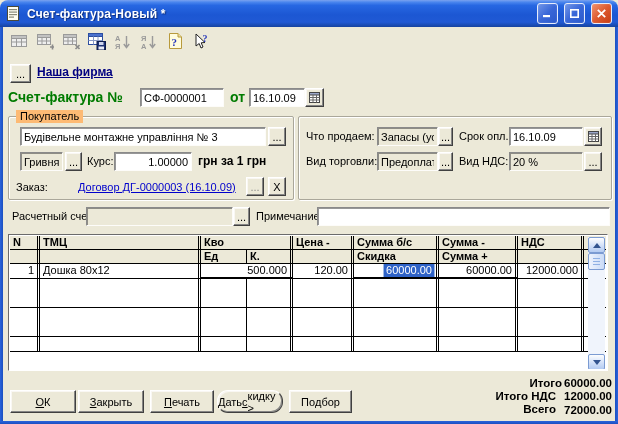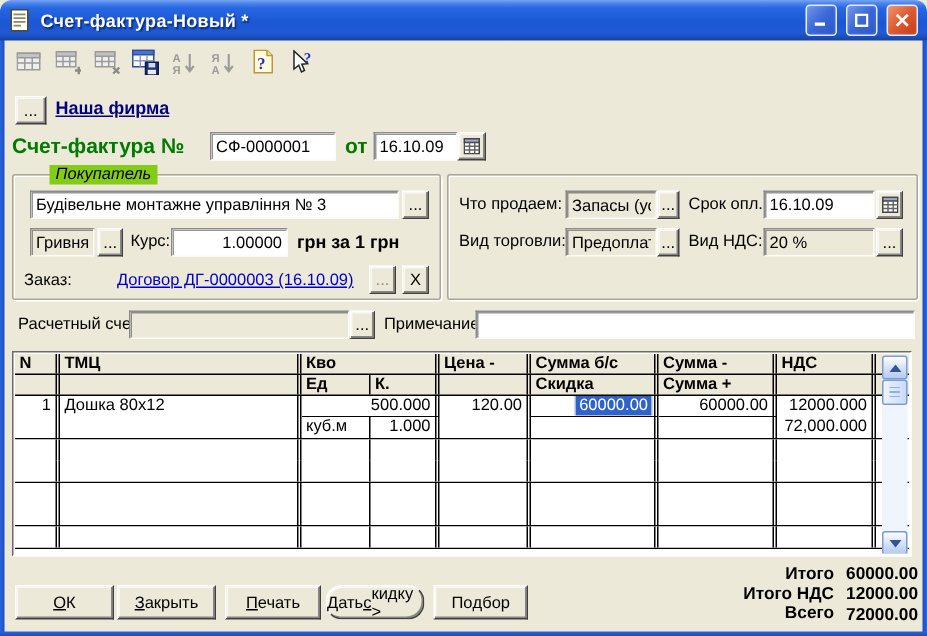--- a/index.html
+++ b/index.html
@@ -36,21 +36,21 @@
      font:11px "Liberation Sans",sans-serif;padding:4px 3px;color:#000;}
   .inp.gray{background:#ECE9D8;}
   .inp.rt{text-align:right;}
   .btn3{position:absolute;box-sizing:border-box;background:#ECE9D8;
      border:1px solid #404040;border-top-color:#fff;border-left-color:#fff;
      box-shadow:inset -1px -1px 0 #868686,inset 1px 1px 0 #f9f7f3;
      display:flex;align-items:center;justify-content:center;font:11px "Liberation Sans",sans-serif;cursor:pointer;}
   .btn3.dis{color:#8b8b8b;}
   .grp{position:absolute;border:1px solid #aaa79a;border-radius:2px;
      box-shadow:inset 1px 1px 0 #fff,1px 1px 0 #fff;}
-  .grptitle{position:absolute;top:-7px;left:24px;background:#84cc16;padding:0 4px;line-height:13px;font-style:italic;}
+  .grptitle{position:absolute;top:-7px;left:7px;background:#fdba74;padding:0 4px;line-height:13px;}
   
   .tbl{position:absolute;left:8px;top:234px;width:600px;height:137px;background:#fff;
      border:1px solid #6b6b6b;border-bottom-color:#fff;border-right-color:#fff;box-sizing:border-box;}
   .tblin{position:absolute;left:1px;top:1px;width:596px;height:133px;overflow:hidden;}
   .hrow,.brow{display:flex;}
   .hrow{height:13px;background:#ECE9D8;font-weight:bold;}
   .hd1{border-bottom:1px solid #000;}
   .hd2{border-bottom:1px solid #000;}
   .brow{height:14px;background:#fff;}
   .lrow{border-bottom:1px solid #000;}
@@ -294,30 +294,20 @@
           <div class="c cn num">1</div>
           <div class="c ct">Дошка 80x12</div>
           <div class="c ckv num ub">500.000</div>
           <div class="c cp num">120.00</div>
           <div class="c cb ub">
               <span class="sel">60000.00</span>
             </div>
           <div class="c cs num ub">60000.00</div>
           <div class="c cd num">12000.000</div>
         </div>
-        <div class="brow">
-          <div class="c cn"></div>
-          <div class="c ct"></div>
-          <div class="c ce">куб.м</div>
-          <div class="c ck num">1.000</div>
-          <div class="c cp"></div>
-          <div class="c cb"></div>
-          <div class="c cs"></div>
-          <div class="c cd num">72,000.000</div>
-        </div>
       </div>
 
       <div class="lrow">
         <div class="brow">
           <div class="c cn"></div>
             <div class="c ct"></div>
           <div class="c ce"></div>
             <div class="c ck"></div>
           <div class="c cp"></div>
             <div class="c cb"></div>
@@ -380,21 +370,21 @@
             <span class="grip"></span>
           </div>
         <div class="sbtn" style="bottom:0;">
             <span class="arr-dn"></span>
           </div>
       </div>
 
     </div>
   </div>
 
-  <span class="tot" style="right:62px;top:377px;width:120px;">Итого</span>
+  <span class="tot" style="right:56px;top:377px;width:120px;">Итого</span>
   <span class="tot" style="right:6px;top:377px;width:80px;">60000.00</span>
   <span class="tot" style="right:62px;top:390px;width:120px;">Итого НДС</span>
   <span class="tot" style="right:6px;top:390px;width:80px;">12000.00</span>
   <span class="tot" style="right:62px;top:403px;width:120px;">Всего</span>
   <span class="tot" style="right:6px;top:404px;width:80px;margin-left:20px;">72000.00</span>
 
   <div class="pbtn" style="left:10px;width:66px;">
     <span></span>
       <span class="ac">О</span>
       <span>К</span>

